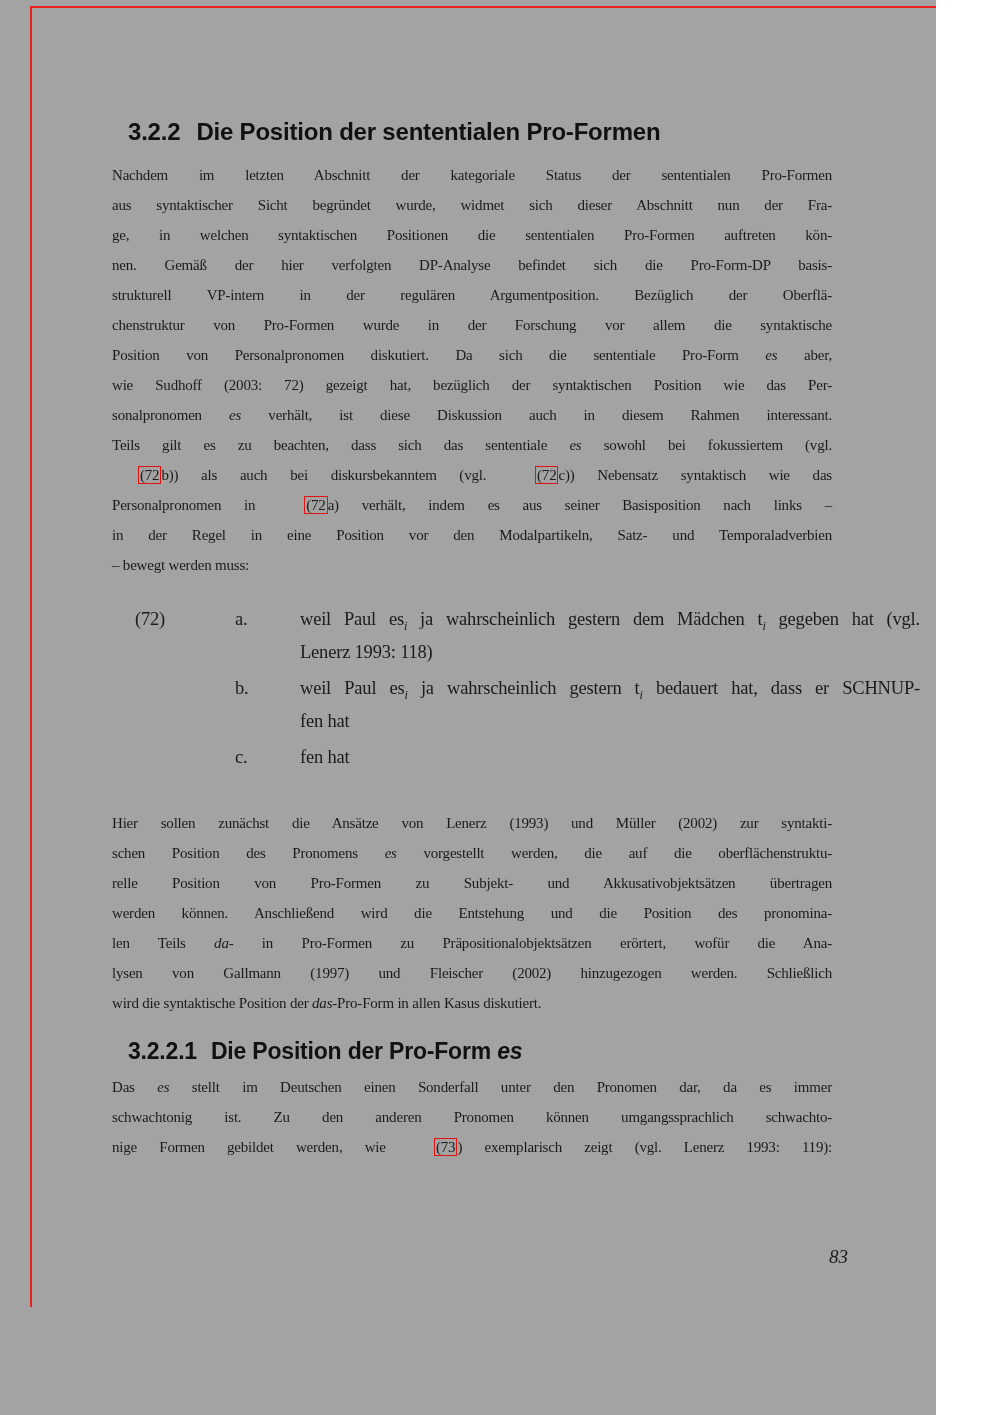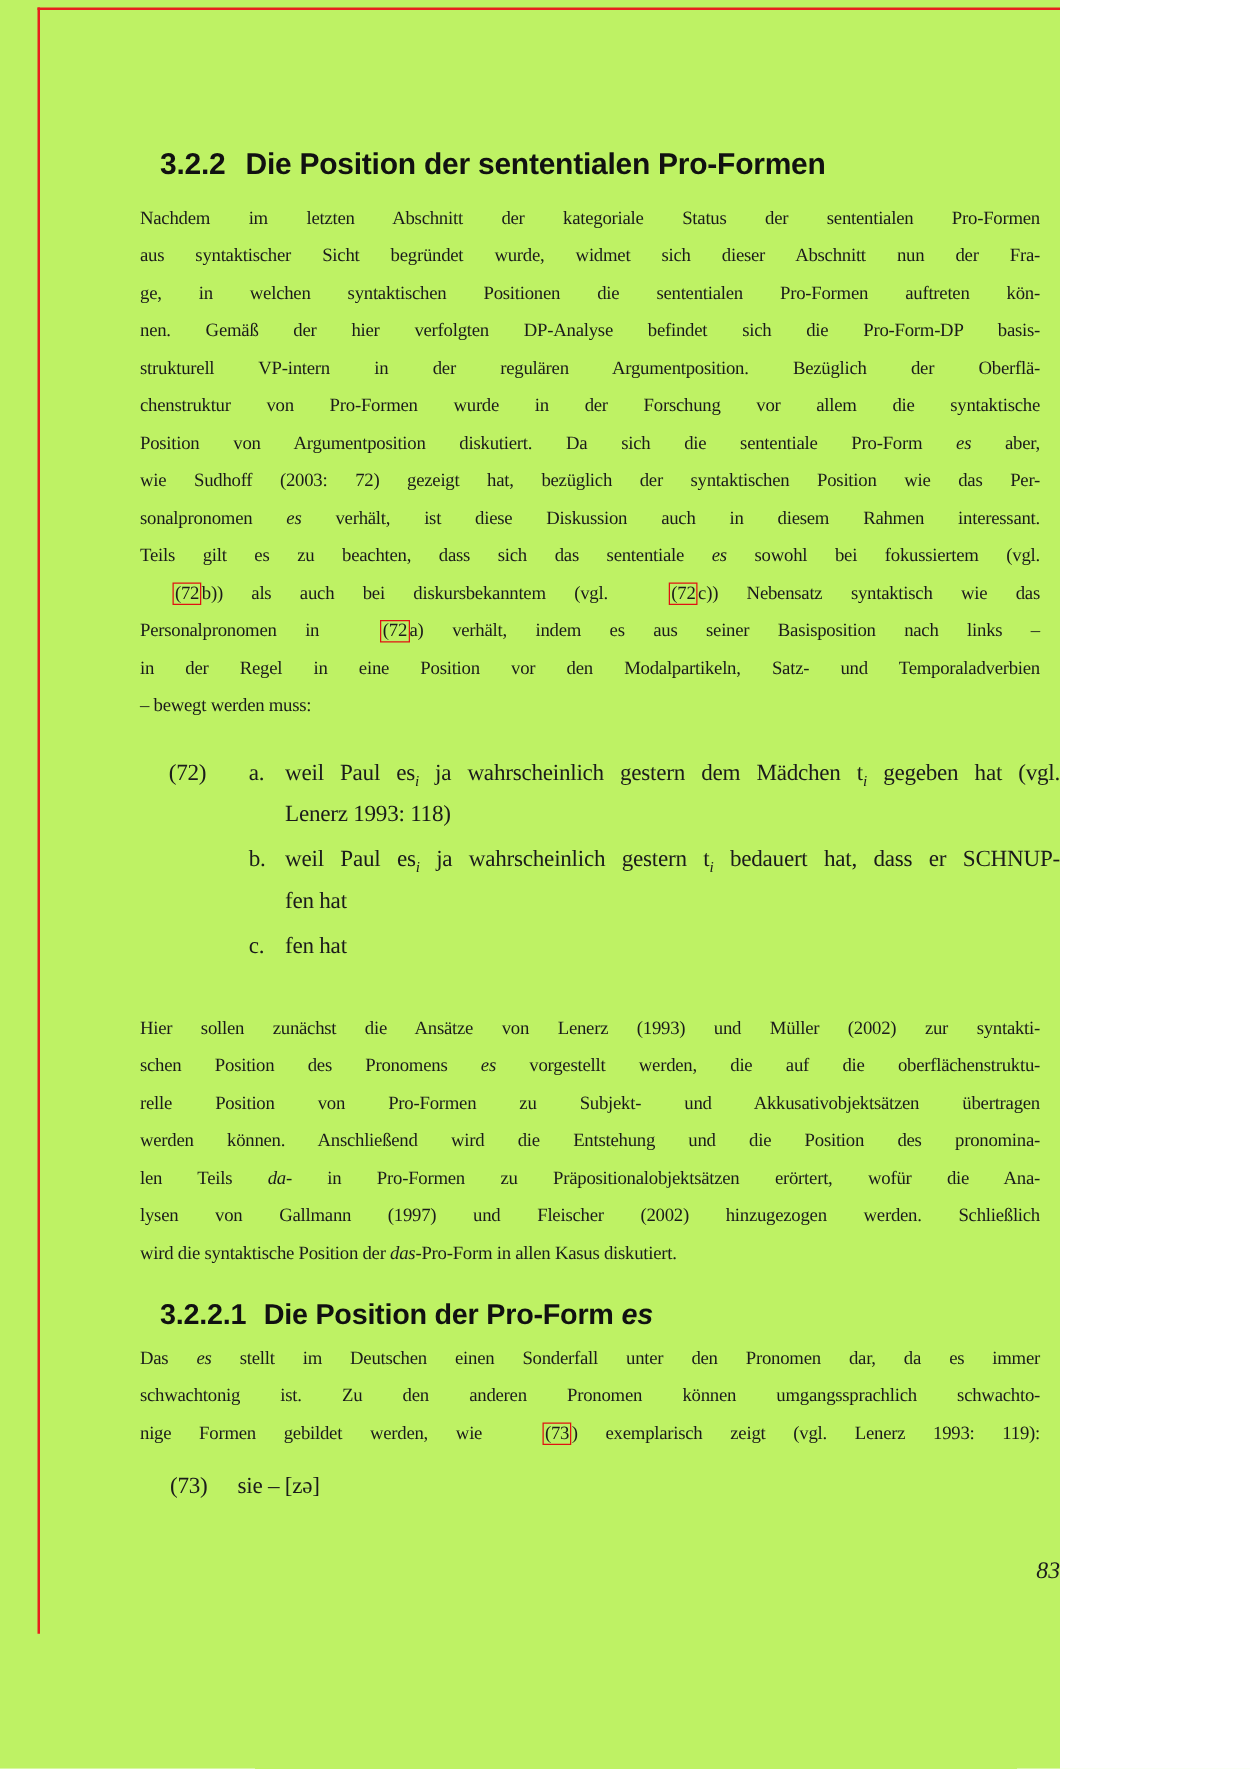--- a/index.html
+++ b/index.html
@@ -1,17 +1,17 @@
 <!DOCTYPE html>
 <html><head>
 <meta charset="utf-8">
 <style>
   html,body { margin:0; padding:0; background:#ffffff; }
   .page {
-    position:relative; width:848px; height:1415px; background:#bef264;
+    position:relative; width:936px; height:1415px; background:#a3a3a3;
     overflow:hidden; color:#1b1b1b;
     font-family:"Liberation Serif","DejaVu Serif",serif;
   }
   .frame-top  { position:absolute; left:30px; top:6px;  width:915px; height:2px; background:#e8201e; }
   .frame-left { position:absolute; left:30px; top:6px;  width:2px;  height:1301px; background:#e8201e; }
 
   .h1 {
     position:absolute; left:128px; top:118px; width:720px;
     font-family:"Liberation Sans","DejaVu Sans",sans-serif;
     font-weight:bold; font-size:24px; line-height:28px; color:#111111;
@@ -34,21 +34,21 @@
   .para .ln { height:30px; text-align:justify; text-align-last:justify; }
   .para .ln.last { text-align-last:left; }
   .p1 { top:160px; }
   .p2 { top:808px; }
   .p3 { top:1072px; }
 
   .example {
     position:absolute; left:135px; top:603px; width:713px;
     font-size:18.5px; line-height:33px; letter-spacing:-0.2px;
   }
-  .ex-row { display:flex; align-items:flex-start; margin-top:3px; }
+  .ex-row { display:flex; align-items:flex-start; margin-top:3px;gap:36px; }
   .ex-row:first-child { margin-top:0; }
   .ex-label  { width:64px; flex:none; }
   .ex-letter { width:29px; flex:none; }
   .ex-text   { width:620px; flex:none; }
   .ex-text .ln { text-align:justify; text-align-last:justify; }
   .ex-text .ln.last { text-align-last:left; }
 
   .ex73 {
     position:absolute; left:136px; top:1174px; width:712px;
     font-size:18.5px; line-height:30px; letter-spacing:-0.2px;
@@ -80,21 +80,21 @@
     <span class="num">3.2.2</span><span>Die Position der sententialen Pro-Formen</span>
   </div>
 
   <div class="para p1">
     <div class="ln"><span>Nachdem im letzten Abschnitt der kategoriale Status der sententialen Pro-Formen</span></div>
     <div class="ln"><span>aus syntaktischer Sicht begründet wurde, widmet sich dieser Abschnitt nun der Fra-</span></div>
     <div class="ln"><span>ge, in welchen syntaktischen Positionen die sententialen Pro-Formen auftreten kön-</span></div>
     <div class="ln"><span>nen. Gemäß der hier verfolgten DP-Analyse befindet sich die Pro-Form-DP basis-</span></div>
     <div class="ln"><span>strukturell VP-intern in der regulären Argumentposition. Bezüglich der Oberflä-</span></div>
     <div class="ln"><span>chenstruktur von Pro-Formen wurde in der Forschung vor allem die syntaktische</span></div>
-    <div class="ln"><span>Position von Argumentposition diskutiert. Da sich die sententiale Pro-Form </span><span class="it">es</span><span> aber,</span></div>
+    <div class="ln"><span>Position von Personalpronomen diskutiert. Da sich die sententiale Pro-Form </span><span class="it">es</span><span> aber,</span></div>
     <div class="ln"><span>wie Sudhoff (2003: 72) gezeigt hat, bezüglich der syntaktischen Position wie das Per-</span></div>
     <div class="ln"><span>sonalpronomen </span><span class="it">es</span><span> verhält, ist diese Diskussion auch in diesem Rahmen interessant.</span></div>
     <div class="ln"><span>Teils gilt es zu beachten, dass sich das sententiale </span><span class="it">es</span><span> sowohl bei fokussiertem (vgl.</span></div>
     <div class="ln"><span class="lbox">(72</span><span>b)) als auch bei diskursbekanntem (vgl. </span><span class="lbox">(72</span><span>c)) Nebensatz syntaktisch wie das</span></div>
     <div class="ln"><span>Personalpronomen in </span><span class="lbox">(72</span><span>a) verhält, indem es aus seiner Basisposition nach links –</span></div>
     <div class="ln"><span>in der Regel in eine Position vor den Modalpartikeln, Satz- und Temporaladverbien</span></div>
     <div class="ln last"><span>– bewegt werden muss:</span></div>
   </div>
 
   <div class="example">
@@ -136,19 +136,15 @@
   <div class="h2">
     <span class="num">3.2.2.1</span><span>Die Position der Pro-Form</span>&nbsp;<span class="em">es</span>
   </div>
 
   <div class="para p3">
     <div class="ln"><span>Das </span><span class="it">es</span><span> stellt im Deutschen einen Sonderfall unter den Pronomen dar, da es immer</span></div>
     <div class="ln"><span>schwachtonig ist. Zu den anderen Pronomen können umgangssprachlich schwachto-</span></div>
     <div class="ln"><span>nige Formen gebildet werden, wie </span><span class="lbox">(73</span><span>) exemplarisch zeigt (vgl. Lenerz 1993: 119):</span></div>
   </div>
 
-  <div class="ex73">
-    <div class="ex-label">(73)</div>
-    <div>sie – [zə]</div>
-  </div>
 
   <div class="pagenum">83</div>
 </div>
 
 </body></html>

